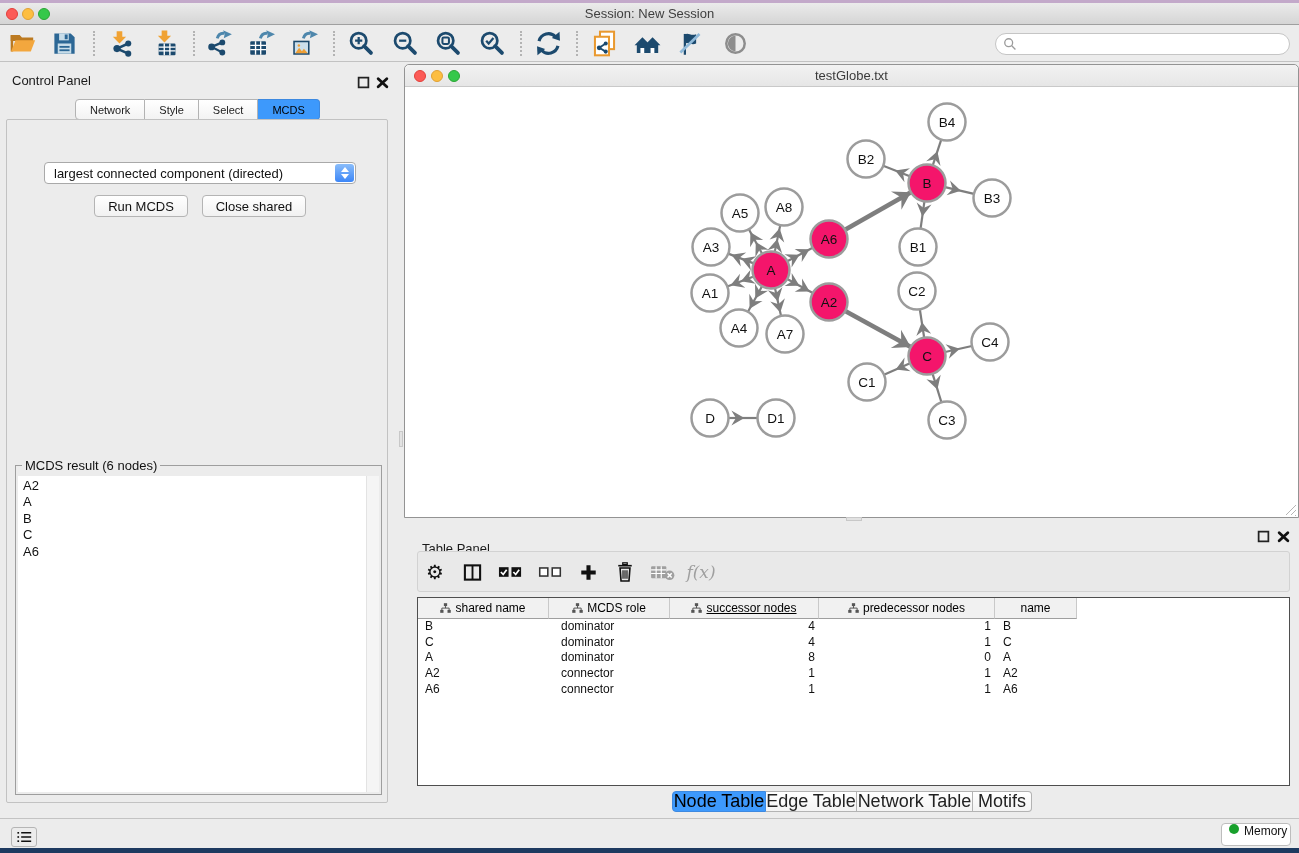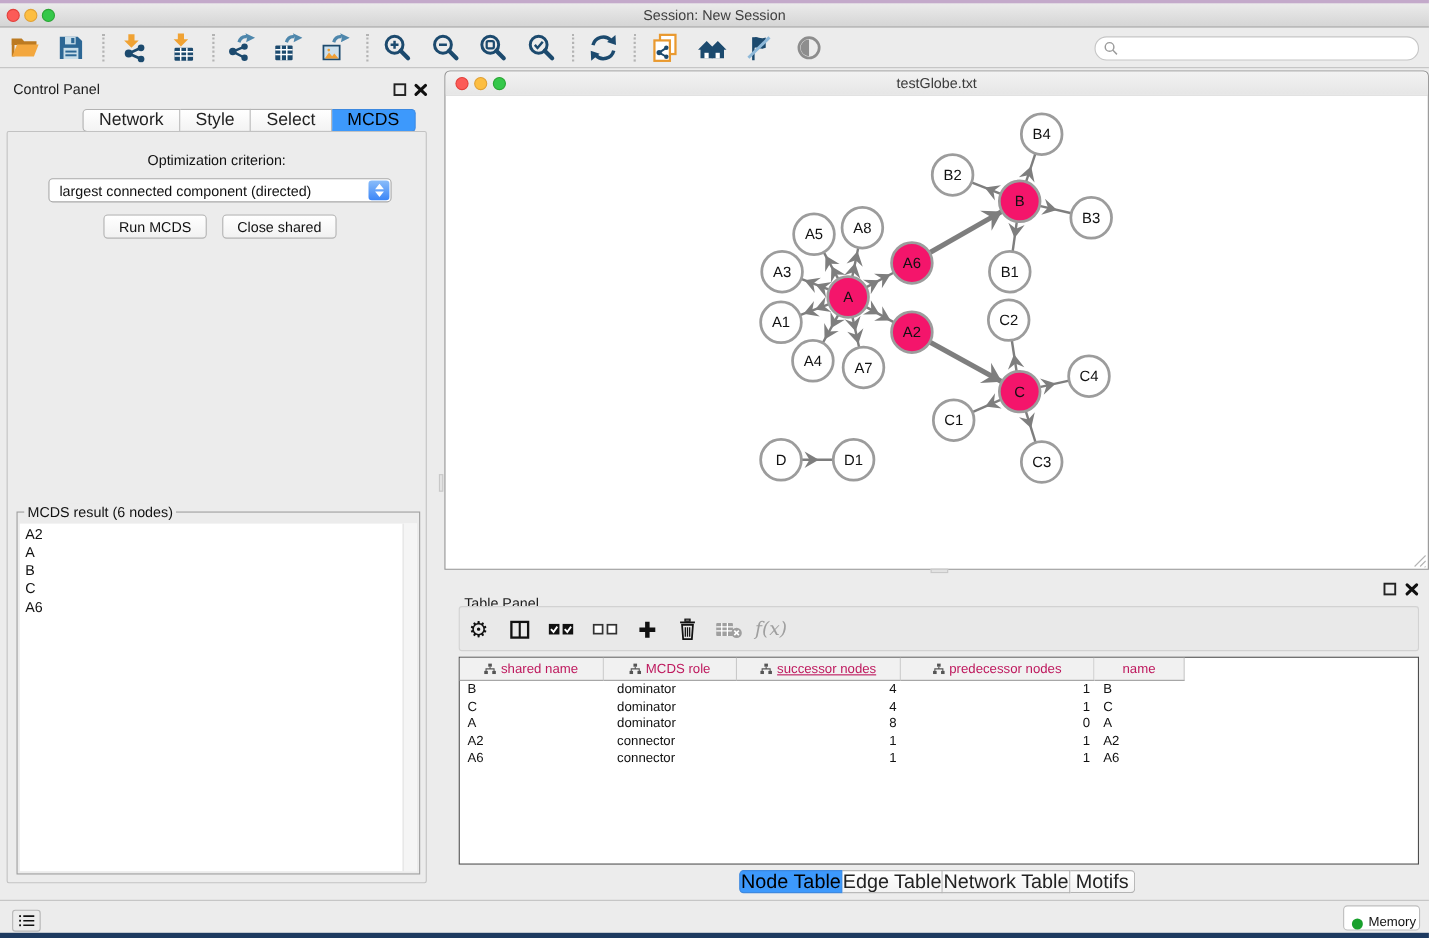--- a/index.html
+++ b/index.html
@@ -23,21 +23,21 @@
 #searchbox svg{width:14px;height:14px}
 #searchbox input{border:none;outline:none;flex:1;font-size:12px;background:transparent;margin-left:4px}
 
 #control-panel{position:absolute;left:0;top:59px;width:395px;height:754px}
 .panel-title{font-size:13px;color:#1a1a1a}
 #cp-title{position:absolute;left:12px;top:11px}
 .wicon{position:absolute;width:13px;height:13px;cursor:pointer}
 .wicon svg{width:100%;height:100%}
 #cp-float{left:357px;top:13px}#cp-close{left:376px;top:13px}
 .tabs{position:absolute;display:flex}
-.tab{height:21px;font-size:16px;color:#222;background:linear-gradient(#fff,#f3f3f3);border:1px solid #b3b3b3;border-left:none;display:flex;align-items:center;justify-content:center;white-space:nowrap}
+.tab{height:21px;font-size:11px;color:#222;background:linear-gradient(#fff,#f3f3f3);border:1px solid #b3b3b3;border-left:none;display:flex;align-items:center;justify-content:center;white-space:nowrap}
 .tab:first-child{border-left:1px solid #b3b3b3;border-radius:4px 0 0 4px}
 .tab:last-child{border-radius:0 4px 4px 0}
 .tab.active{background:#3d99fc;color:#000000;border-color:#3d89e0}
 #cp-tabs{left:75px;top:37px}
 #cp-tabs .tab{padding:0 14px}
 #cp-box{position:absolute;left:6px;top:57px;width:382px;height:684px;border:1px solid #c2c2c2;border-radius:2px}
 #opt-label{position:absolute;left:0;top:18px;width:100%;text-align:center;font-size:13px;color:#111}
 #dropdown{position:absolute;left:37px;top:42px;width:312px;height:22px;background:#fff;border:1px solid #a9a9a9;border-radius:4px}
 #dropdown .val{position:absolute;left:9px;top:3px;font-size:13px;color:#111}
 #dropdown .spin{position:absolute;right:1px;top:1px;bottom:1px;width:19px;border-radius:3px;background:linear-gradient(#8abdfa,#3c86f7);display:flex;flex-direction:column;align-items:center;justify-content:center;gap:2px}
@@ -67,32 +67,32 @@
 #dh-left{left:399px;top:428px;width:4px;height:16px;background:#e2e2e2;border-color:#c8c8c8}
 #dh-bottom{left:846px;top:514px;width:16px;height:4px;background:#e2e2e2;border-color:#c8c8c8}
 
 #table-panel{position:absolute;left:404px;top:515px;width:895px;height:298px}
 #tp-title{position:absolute;left:18px;top:23px}
 #tp-float{left:853px;top:11px}#tp-close{left:873px;top:11px}
 #tp-toolbar{position:absolute;left:13px;top:33px;width:873px;height:41px;background:#e9e9e9;border:1px solid #d2d2d2;border-radius:3px}
 .tp-icon{position:absolute;top:0;height:40px;display:flex;align-items:center;justify-content:center}
 #tp-table{position:absolute;left:13px;top:79px;width:873px;height:189px;background:#fff;border:1px solid #4e4e4e}
 #tp-header{position:absolute;left:0;top:0;height:21px;display:flex}
-.th{height:21px;background:#f1f1f1;border-right:1px solid #c9c9c9;border-bottom:1px solid #9f9f9f;display:flex;align-items:center;justify-content:center;font-size:12px;color:#be185d;gap:4px}
+.th{height:21px;background:#f1f1f1;border-right:1px solid #c9c9c9;border-bottom:1px solid #9f9f9f;display:flex;align-items:center;justify-content:center;font-size:12px;color:#000000;gap:4px}
 .th svg{width:11px;height:10px}
 #tp-body{position:absolute;left:0;top:21px;right:0;bottom:0}
 .tr{display:flex;height:15.7px}
 .td{font-size:12px;color:#111;line-height:15.7px;white-space:nowrap;overflow:hidden}
 #tp-tabs{left:268px;top:273px}
 #tp-tabs .tab{font-size:18px}
 
 #statusbar{position:absolute;left:0;top:815px;width:100%;height:30px;border-top:1px solid #c3c3c3;background:#ececec}
 #list-btn{position:absolute;left:11px;top:8px;width:26px;height:20px;border:1px solid #b5b5b5;border-radius:3px;display:flex;align-items:center;justify-content:center}
 #list-btn svg{width:15px;height:12px}
-#memory-btn{position:absolute;right:8px;top:4px;width:70px;height:23px;background:#fff;border:1px solid #bdbdbd;border-radius:4px;display:flex;align-items:flex-end;font-size:12px;color:#111;padding-left:7px;gap:5px}
+#memory-btn{position:absolute;right:8px;top:4px;width:70px;height:23px;background:#fff;border:1px solid #bdbdbd;border-radius:4px;display:flex;align-items:flex-start;font-size:12px;color:#111;padding-left:7px;gap:5px}
 #memory-dot{width:10px;height:10px;border-radius:50%}
 </style>
 </head>
 <body>
 
 <div id="top-strip"></div>
 <div id="bottom-strip"></div>
 <div id="app">
 
   <div id="titlebar">
@@ -303,21 +303,20 @@
     <span id="cp-close" class="wicon"><svg viewBox="0 0 12 12">
           <path d="M2 2.5l8 7.5M10 2.5l-8 7.5" stroke="#111" stroke-width="2.6" stroke-linecap="round"></path>
         </svg></span>
     <div id="cp-tabs" class="tabs">
         <div class="tab">Network</div>
         <div class="tab">Style</div>
         <div class="tab">Select</div>
         <div class="tab active">MCDS</div>
       </div>
     <div id="cp-box">
-      <div id="opt-label">Optimization criterion:</div>
       <div id="dropdown">
         <span class="val">largest connected component (directed)</span>
         <span class="spin">
             <i class="up"></i>
             <i class="dn"></i>
           </span>
       </div>
       <div class="btn" id="btn-run">Run MCDS</div>
       <div class="btn" id="btn-close">Close shared</div>
       <div id="result-box">

